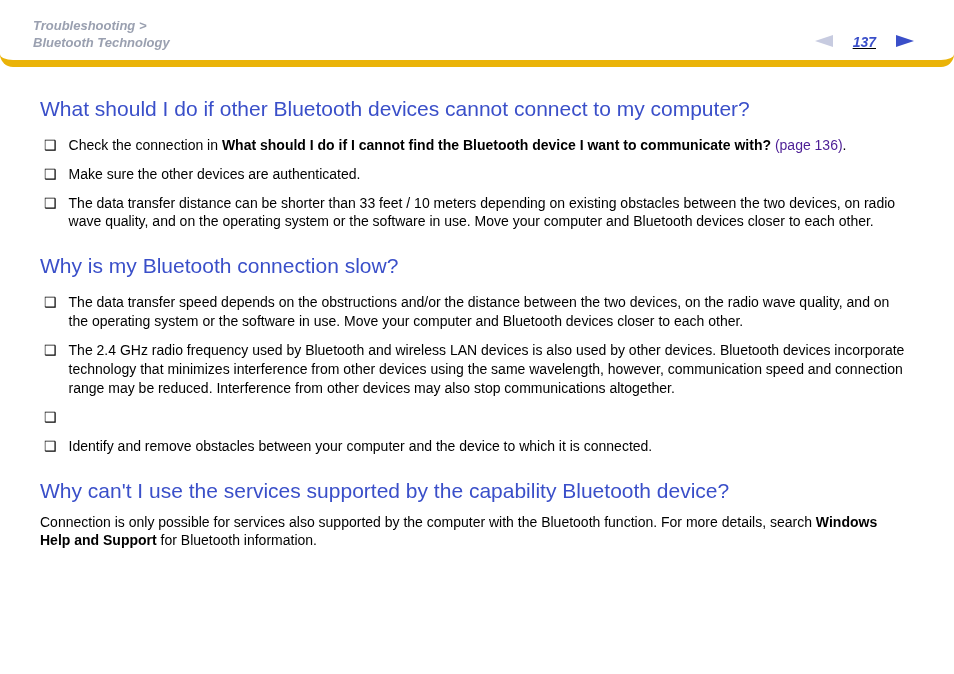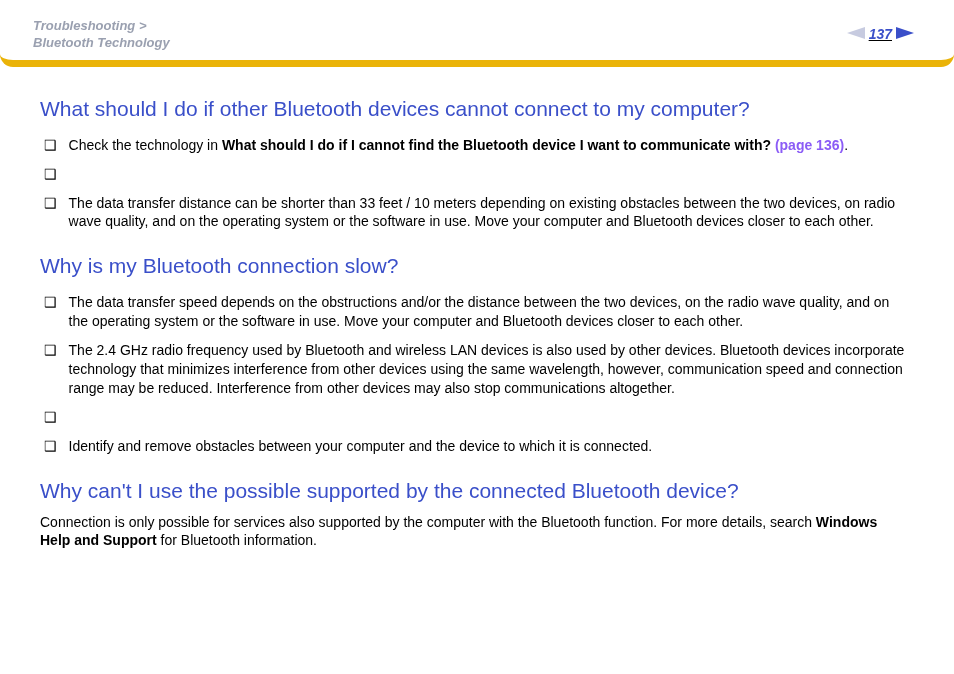--- a/index.html
+++ b/index.html
@@ -26,22 +26,22 @@
     font-family: Arial, Helvetica, sans-serif;
     font-weight: bold;
     font-style: italic;
     color: #9aa0b0;
     font-size: 13px;
     line-height: 1.3;
   }
   .page-nav {
     display: flex;
     align-items: center;
-    gap: 4px;
-    margin-top: 8px;
+    gap: 20px;
+    margin-top: 16px;
     text-decoration: underline;
   }
   .page-num {
     font-weight: bold;
     font-style: italic;
     color: #3a4fc9;
     font-size: 14px;
   }
   .arrow-left, .arrow-right { display:inline-block; }
   .content {
@@ -68,21 +68,21 @@
   }
   .bullet-icon {
     flex: 0 0 auto;
     margin-right: 12px;
     margin-left: 4px;
     font-size: 14px;
     color: #000;
   }
   .li-text { flex: 1 1 auto; }
   .bold { font-weight: bold; text-align: center; }
-  .link { color: #8b5cf6; font-weight: bold; }
+  .link { color: #4c1d95; font-weight: normal; }
   p.body-text {
     margin: 0 0;
     line-height: 1.35;
     font-size: 14px;
   }
 </style>
 </head>
 <body>
 
 <div class="header">
@@ -105,25 +105,26 @@
   </div>
 </div>
 
 <div class="content">
 
   <h2>What should I do if other Bluetooth devices cannot connect to my computer?</h2>
   <ul class="bullets">
     <li>
       <span class="bullet-icon">❑</span>
       <span class="li-text">
-        <span>Check the technology in </span><span class="bold">What should I do if I cannot find the Bluetooth device I want to communicate with? </span><span class="link">(page 136)</span><span>.</span>
+        <span>Check the connection in </span><span class="bold">What should I do if I cannot find the Bluetooth device I want to communicate with? </span><span class="link">(page 136)</span><span>.</span>
       </span>
     </li>
     <li>
       <span class="bullet-icon">❑</span>
+      <span class="li-text">Make sure the other devices are authenticated.</span>
     </li>
     <li>
       <span class="bullet-icon">❑</span>
       <span class="li-text">The data transfer distance can be shorter than 33 feet / 10 meters depending on existing obstacles between the two devices, on radio wave quality, and on the operating system or the software in use. Move your computer and Bluetooth devices closer to each other.</span>
     </li>
   </ul>
 
   <h2>Why is my Bluetooth connection slow?</h2>
   <ul class="bullets">
     <li>
@@ -136,18 +137,18 @@
     </li>
     <li>
       <span class="bullet-icon">❑</span>
     </li>
     <li>
       <span class="bullet-icon">❑</span>
       <span class="li-text">Identify and remove obstacles between your computer and the device to which it is connected.</span>
     </li>
   </ul>
 
-  <h2>Why can't I use the possible supported by the connected Bluetooth device?</h2>
+  <h2>Why can't I use the services supported by the capability Bluetooth device?</h2>
   <p class="body-text">
     <span>Connection is only possible for services also supported by the computer with the Bluetooth function. For more details, search </span><span class="bold">Windows Help and Support</span><span> for Bluetooth information.</span>
   </p>
 
 </div>
 
 </body></html>

